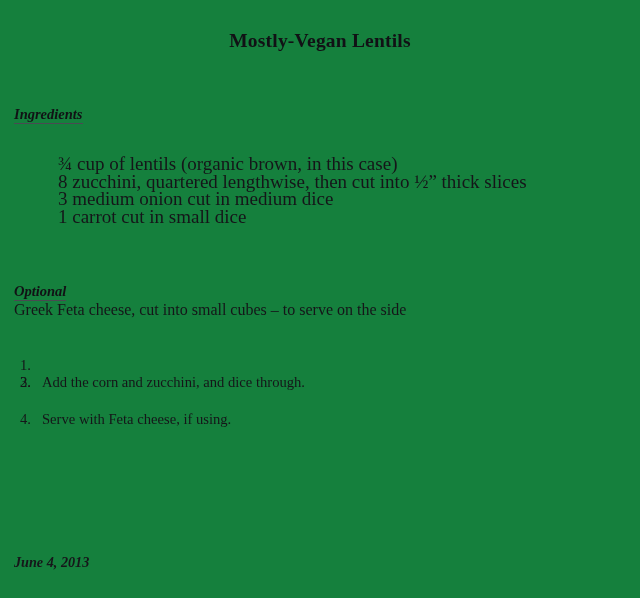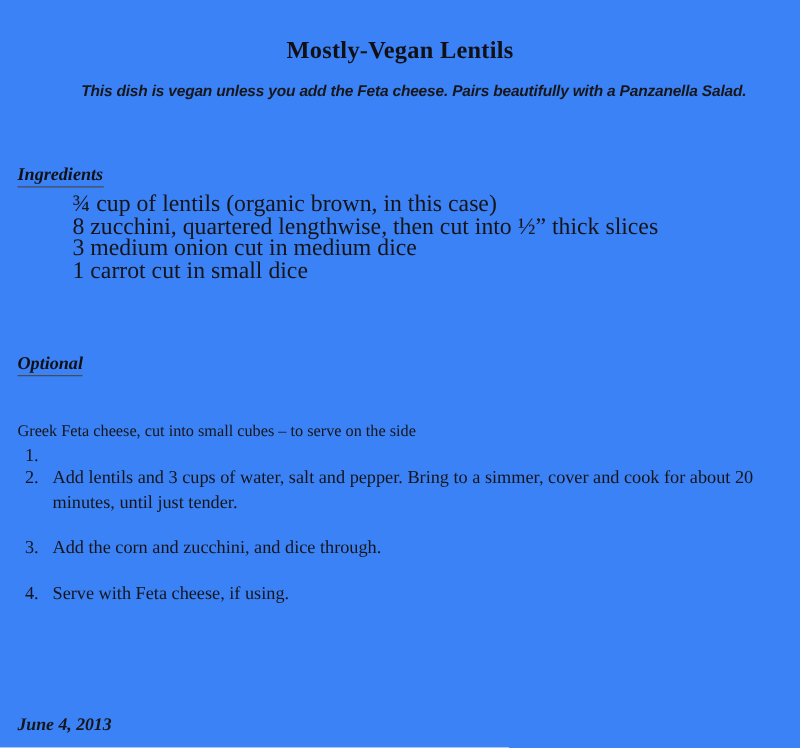--- a/index.html
+++ b/index.html
@@ -14,21 +14,21 @@
     overflow: hidden;
     font-family: "Liberation Serif", "DejaVu Serif", serif;
     color: #141417;
     -webkit-font-smoothing: antialiased;
   }
 
   .page {
     position: relative;
     width: 640px;
     height: 598px;
-    background: #3b82f6;
+    background: #15803d;
     box-sizing: border-box;
   }
 
   
   .doc-title {
     position: absolute;
     left: 0;
     top: 17px;
     width: 640px;
     text-align: center;
@@ -61,21 +61,21 @@
     left: 14px;
     font-family: "Liberation Serif", "DejaVu Serif", serif;
     font-weight: bold;
     font-style: italic;
     font-size: 14.5px;
     color: #111115;
     border-bottom: 1px solid #4a4a52;
     padding-bottom: 0px;
     display: inline-block;
   }
-  #head-ingredients { top: 132px; }
+  #head-ingredients { top: 106px; }
   #head-optional    { top: 283px; text-align: right; }
 
   
   .ingredients {
     position: absolute;
     left: 14px;
     top: 155px;
     width: 600px;
     font-size: 19px;
     line-height: 17.6px;
@@ -83,25 +83,24 @@
     margin-left: 44px;
   }
   .ingredients .ing-line { display: block; white-space: nowrap; }
 
   
   .optional-body {
     position: absolute;
     left: 14px;
     top: 301px;
     width: 600px;
-    font-size: 13px;
+    font-size: 16px;
     line-height: 17.6px;
     white-space: nowrap;
     color: #151519;
-    margin-top: 35px;
   }
 
   
   .steps {
     position: absolute;
     left: 0;
     top: 356px;
     width: 640px;
   }
   .step {
@@ -121,37 +120,36 @@
     font-size: 14.6px;
     line-height: 19.6px;
     color: #151519;
   }
   .step .body { display: block; }
 
   
   .doc-date {
     position: absolute;
     left: 14px;
-    top: 572px;
+    top: 554px;
     font-family: "Liberation Serif", "DejaVu Serif", serif;
     font-weight: bold;
     font-style: italic;
     font-size: 14.2px;
     color: #16161a;
   }
 </style>
 </head>
 <body>
 
 <div class="page">
 
   <h1 class="doc-title">Mostly-Vegan Lentils</h1>
 
   <div class="intro">
-    <span class="line">This dish is vegan unless you add the Feta cheese.  Pairs beautifully with a Panzanella Salad.</span>
   </div>
 
   <div class="section-head" id="head-ingredients">Ingredients</div>
 
   <div class="ingredients">
     <span class="ing-line">¾ cup of lentils (organic brown, in this case)</span>
     <span class="ing-line">8 zucchini, quartered lengthwise, then cut into ½” thick slices</span>
     <span class="ing-line">3 medium onion cut in medium dice</span>
     <span class="ing-line">1 carrot cut in small dice</span>
   </div>
@@ -159,21 +157,20 @@
   <div class="section-head" id="head-optional">Optional</div>
 
   <div class="optional-body">Greek Feta cheese, cut into small cubes – to serve on the side</div>
 
   <div class="steps">
     <div class="step">
       <span class="num">1.</span>
     </div>
     <div class="step">
       <span class="num">2.</span>
-      <span class="body">Add lentils and 3 cups of water, salt and pepper.  Bring to a simmer, cover and cook for about 20 minutes, until just tender.</span>
     </div>
     <div class="step">
       <span class="num">3.</span>
       <span class="body">Add the corn and zucchini, and dice through.</span>
     </div>
     <div class="step">
       <span class="num">4.</span>
       <span class="body">Serve with Feta cheese, if using.</span>
     </div>
   </div>

